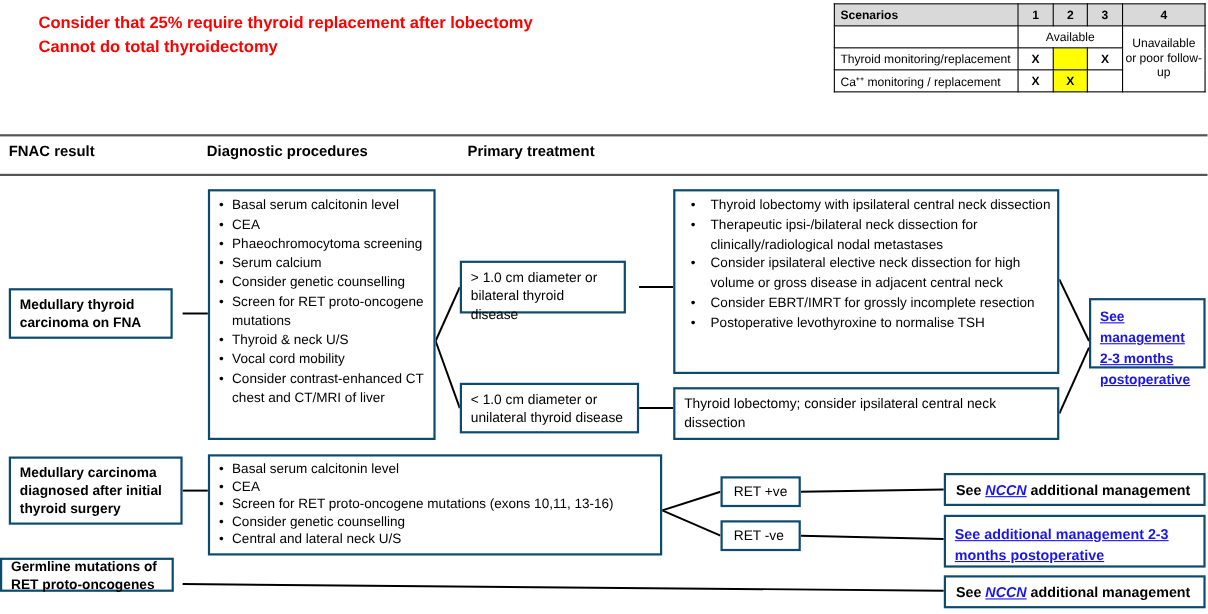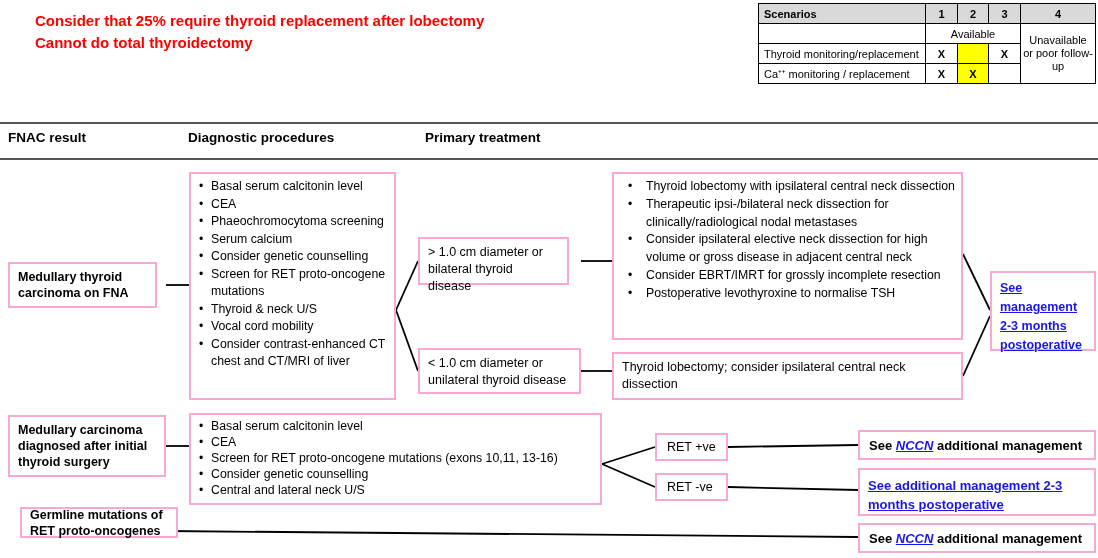--- a/index.html
+++ b/index.html
@@ -20,21 +20,21 @@
     text-align:center; vertical-align:middle; overflow:hidden; white-space:nowrap; }
   table.scenarios td.lbl { text-align:left; padding-left:5px; }
   table.scenarios tr.hdr td { background:var(--header-bg,#d9d9d9); font-weight:bold; }
   table.scenarios td.x { font-weight:bold; }
   table.scenarios td.hl { background:var(--highlight-yellow,#ff0); }
   table.scenarios td.unavail { white-space:normal; line-height:13px; font-size:11px;border-radius:28px; }
 
   .rule { position:absolute; left:0; width:1098px; height:2px; background:var(--rule-gray,#555); }
   .colhead { position:absolute; top:130px; font-size:13.5px; font-weight:bold; }
 
-  .box { position:absolute; box-sizing:border-box; border:2px solid #f9a8d4; background:#fff; }
+  .box { position:absolute; box-sizing:border-box; border:2px solid #0c4a6e; background:#fff; }
   .labelbox { display:flex; align-items:center; font-weight:bold; font-size:12.5px;
               line-height:16px; padding:3px 8px; }
   .plainbox { font-size:12.5px; line-height:17px; padding:5px 8px; }
   .bulletbox ul { margin:0; padding:4px 4px 0 8px; list-style:none;
                   font-size:12.3px; line-height:17.5px; }
   .bulletbox li { position:relative; padding-left:12px; }
   .bulletbox li::before { content:"\2022"; position:absolute; left:0; }
   .bulletbox.wide ul { padding-left:14px; line-height:17.8px; }
   .bulletbox.wide li { padding-left:18px; }
   .bulletbox.short ul { line-height:16px; padding-top:3px; }
@@ -147,21 +147,21 @@
       <li>Consider ipsilateral elective neck dissection for high volume  or gross disease in adjacent central neck</li>
       <li>Consider EBRT/IMRT for grossly incomplete resection</li>
       <li>Postoperative levothyroxine to normalise TSH</li>
     </ul>
   </div>
 
   <div class="box plainbox" style="left:612px;top:352px;width:351px;height:48px">
     <span>Thyroid lobectomy;  consider ipsilateral central neck dissection</span>
   </div>
 
-  <div class="box linkbox" style="left:990px;top:271px;width:106px;height:80px">
+  <div class="box linkbox" style="left:990px;top:271px;width:106px;height:64px">
     <span class="lk">See management 2-3 months postoperative</span>
   </div>
 
   <div class="box labelbox" style="left:8px;top:415px;width:158px;height:62px">
     <span>Medullary carcinoma diagnosed after initial thyroid surgery</span>
   </div>
 
   <div class="box bulletbox short" style="left:189px;top:413px;width:413px;height:92px">
     <ul>
       <li>Basal serum calcitonin level</li>
@@ -181,21 +181,21 @@
   </div>
 
   <div class="box nccnbox" style="left:858px;top:430px;width:238px;height:30px">
     <span>See </span><span class="inline-link">NCCN</span><span> additional  management</span>
   </div>
 
   <div class="box linkbox" style="left:858px;top:468px;width:238px;height:48px;font-size:13px">
     <span class="lk">See additional management 2-3 months postoperative</span>
   </div>
 
-  <div class="box labelbox" style="left:20px;top:507px;width:158px;height:31px">
+  <div class="box labelbox" style="left:0;top:507px;width:158px;height:31px">
     <span>Germline mutations of RET proto-oncogenes</span>
   </div>
 
   <div class="box nccnbox" style="left:858px;top:523px;width:238px;height:30px">
     <span>See </span><span class="inline-link">NCCN</span><span> additional  management</span>
   </div>
 
 </div>
 
 </body></html>

